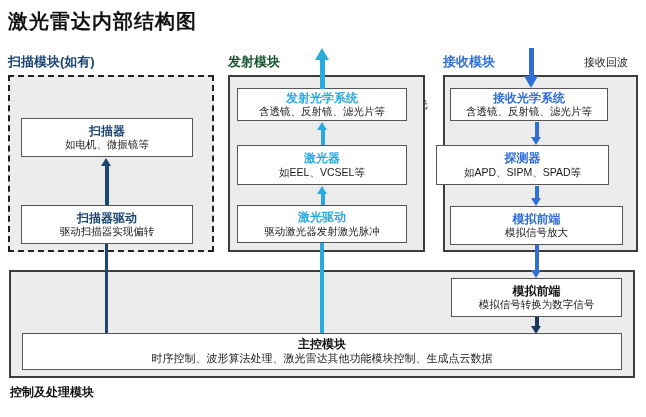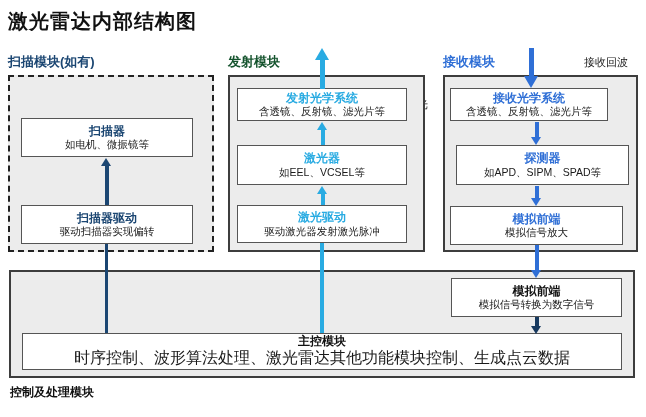--- a/index.html
+++ b/index.html
@@ -29,25 +29,25 @@
   .box .t { font-size:12px; font-weight:bold; line-height:1.2; }
   .box .s { font-size:10.5px; color:#1a1a1a; line-height:1.25; }
   .t-navy { color:#1b4672; } .t-cyan { color:#29abe2; } .t-blue { color:#2f6fd6; } .t-black { color:#111; }
 
   .box-scanner      { left:21px;  top:118px; width:172px; height:39px; }
   .box-scandriver   { left:21px;  top:205px; width:172px; height:39px; }
   .box-txoptics     { left:237px; top:88px;  width:170px; height:33px;text-align:right; }
   .box-laser        { left:237px; top:145px; width:170px; height:40px; }
   .box-laserdriver  { left:237px; top:205px; width:170px; height:38px; }
   .box-rxoptics     { left:450px; top:88px;  width:158px; height:33px; }
-  .box-detector     { left:456px; top:145px; width:173px; height:40px; }
+  .box-detector     { left:436px; top:145px; width:173px; height:40px; }
   .box-afe-rx       { left:450px; top:206px; width:173px; height:39px; }
   .box-afe-ctrl     { left:451px; top:278px; width:171px; height:39px; }
   .box-mainctrl     { left:22px;  top:333px; width:600px; height:37px; }
-  .box-mainctrl .s  { font-size:16px;font-family:Liberation Mono, monospace; }
+  .box-mainctrl .s  { font-size:11px; }
 
   .control-label { position:absolute; left:10px; top:384px; font-size:12px; font-weight:bold; color:#111; }
 
   
   .vline { position:absolute; z-index:2; }
   .line-scan { left:105px; top:243px; width:3px; height:91px; background:#1b4672; }
   .line-tx   { left:320px; top:242px; width:4px; height:92px; background:#29abe2; }
 
   
   .arr { position:absolute; z-index:4; }

